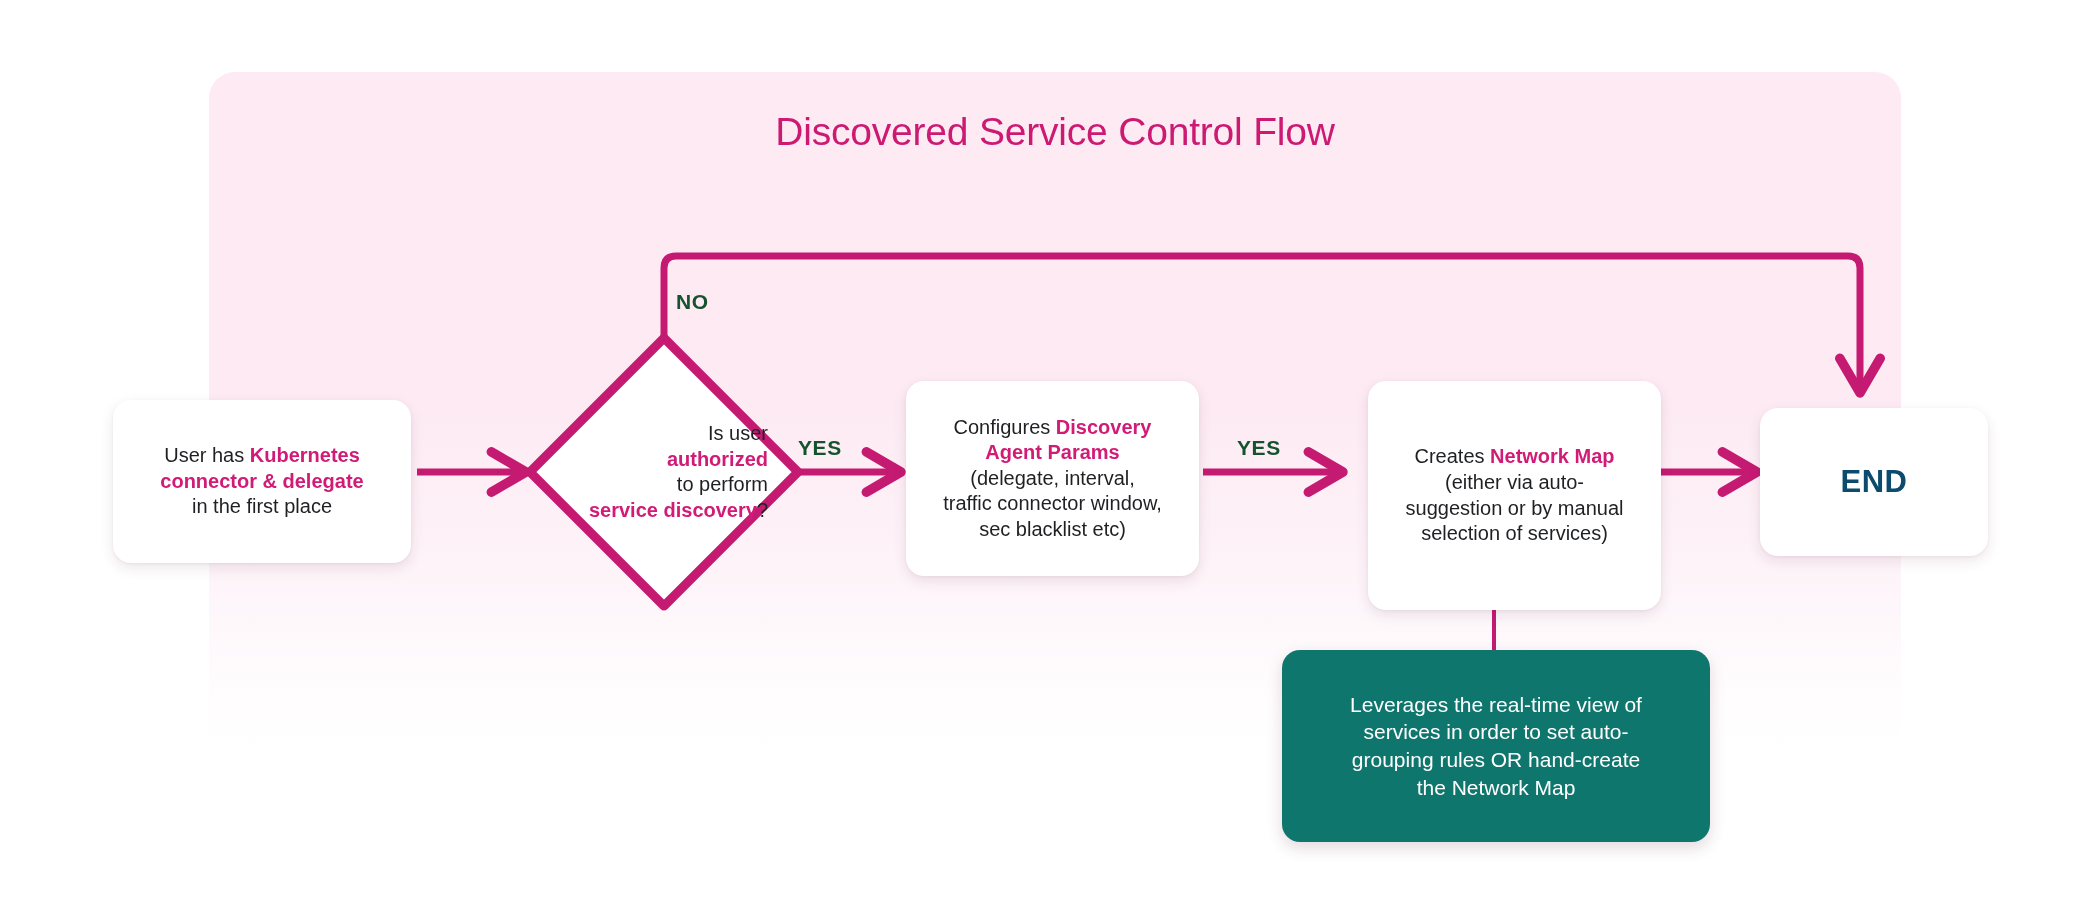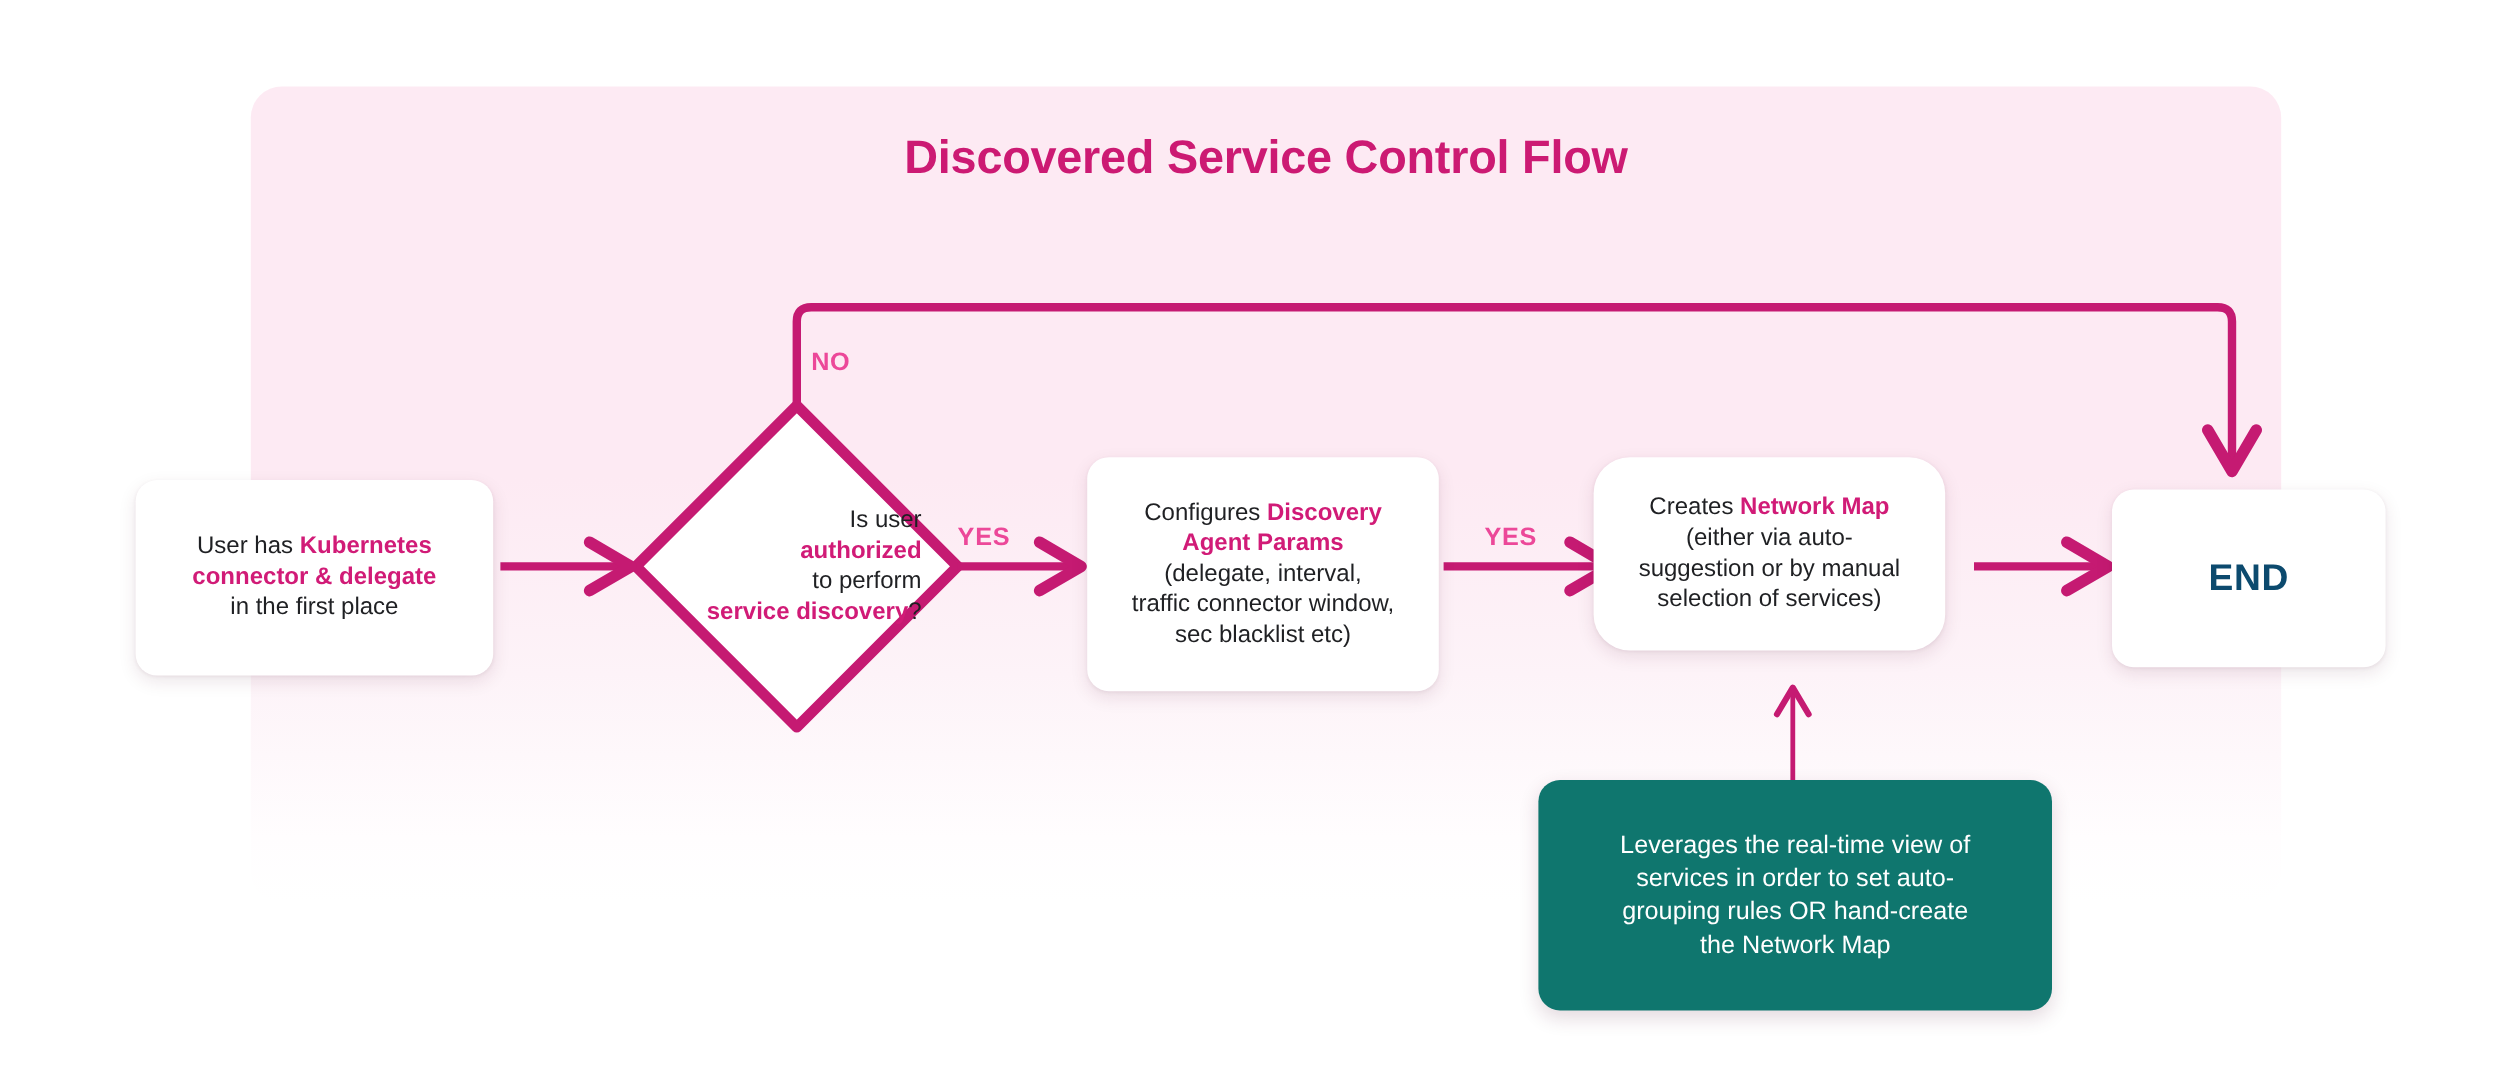--- a/index.html
+++ b/index.html
@@ -32,21 +32,21 @@
   }
 
   
   #flow-title {
     position: absolute;
     left: 209px;
     top: 110px;
     width: 1692px;
     text-align: center;
     font-size: 39px;
-    font-weight: bold;
+    font-weight: normal;
     letter-spacing: -0.2px;
     color: #cc1a73;
   }
 
   
   .card {
     position: absolute;
     background: #ffffff;
     border-radius: 18px;
     box-shadow: 0 5px 14px rgba(80, 20, 50, 0.10), 0 1px 3px rgba(80,20,50,0.06);
@@ -58,21 +58,21 @@
     font-size: 20px;
     line-height: 1.28;
     text-align: center;
     padding: 10px 14px;
   }
   .card .txt { width: 100%; }
   .hl { color: #d11b77; font-weight: bold; }
 
   #node-start   { left: 113px;  top: 400px; width: 298px; height: 163px; }
   #node-config  { left: 906px;  top: 381px; width: 293px; height: 195px; }
-  #node-netmap  { left: 1328px; top: 381px; width: 293px; height: 161px; border-radius: 30px; }
+  #node-netmap  { left: 1368px; top: 381px; width: 293px; height: 229px; }
   #node-end     { left: 1760px; top: 408px; width: 228px; height: 148px; }
 
   #node-end .txt {
     color: #0c4a6e;
     font-size: 31px;
     font-weight: bold;
     letter-spacing: 0.5px;
   }
 
   
@@ -123,21 +123,21 @@
     width: 2096px;
     height: 903px;
     pointer-events: none;
   }
 
   
   .edge-label {
     position: absolute;
     font-size: 21px;
     font-weight: bold;
-    color: #ec4899;
+    color: #14532d;
     letter-spacing: 0.6px;
   }
   #label-no   { left: 676px;  top: 290px; }
   #label-yes1 { left: 798px;  top: 436px; }
   #label-yes2 { left: 1237px; top: 436px; }
 </style>
 </head>
 <body>
 
 <div id="canvas">

